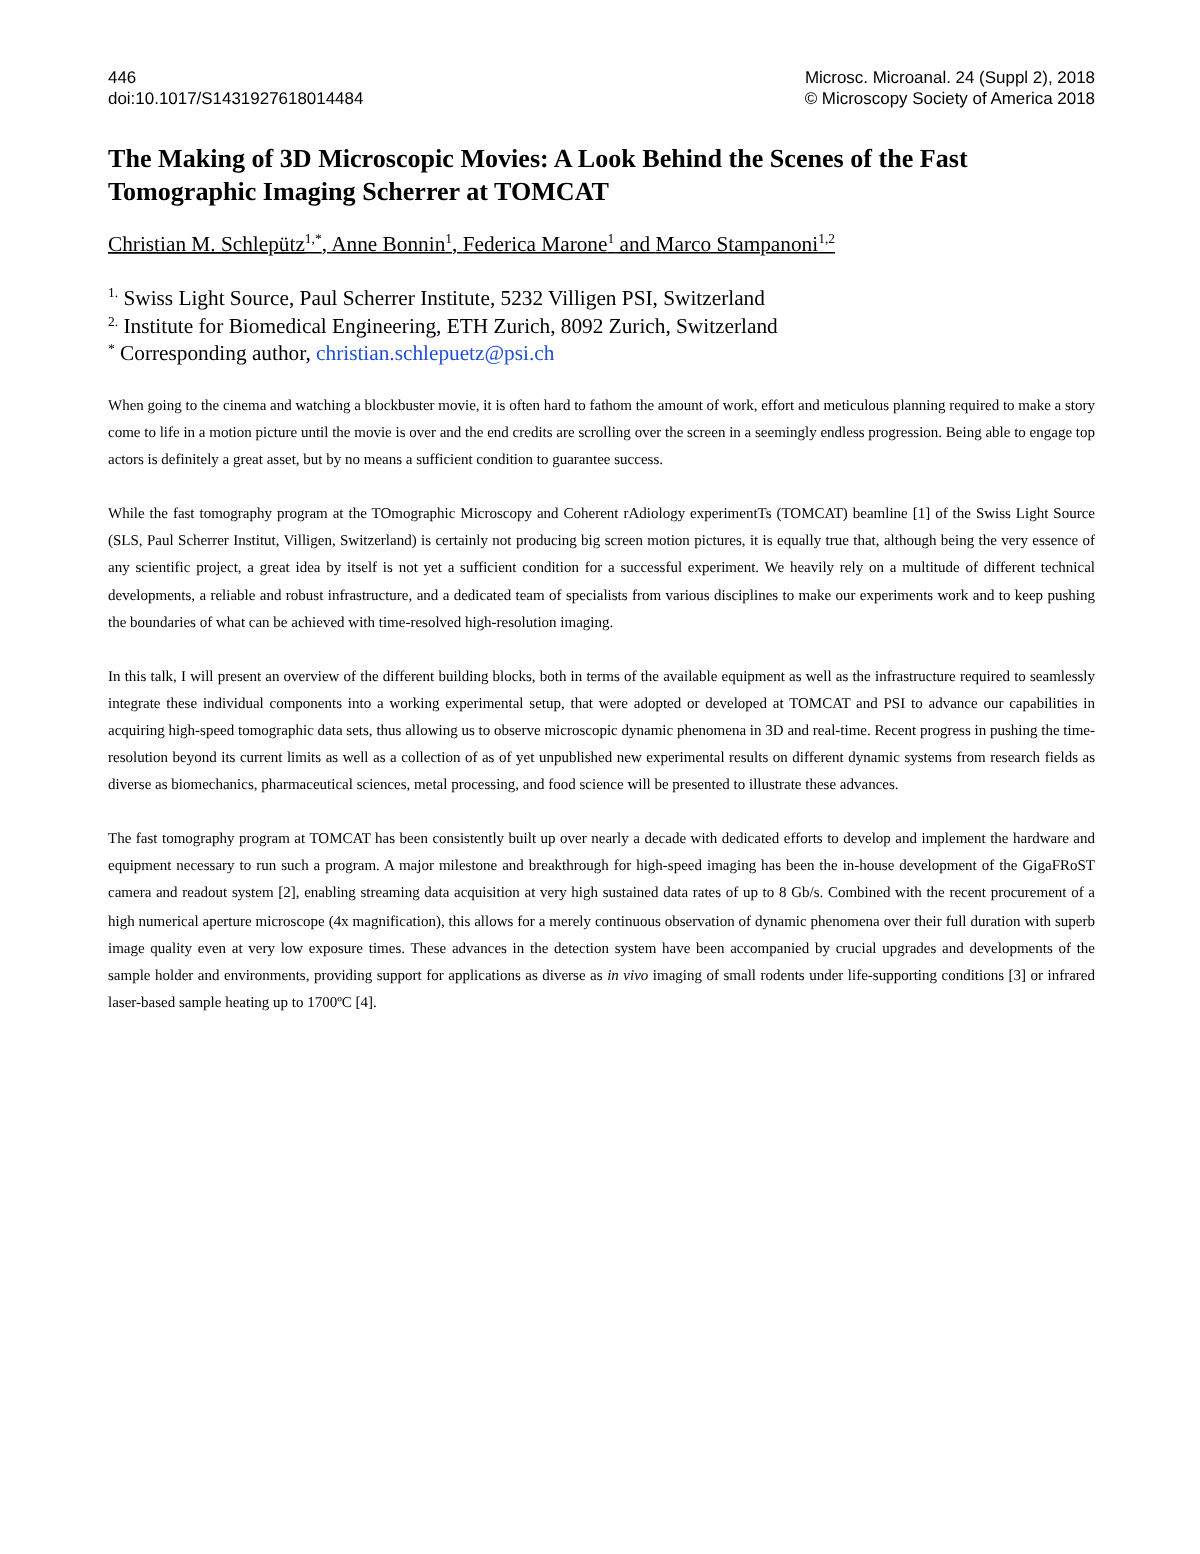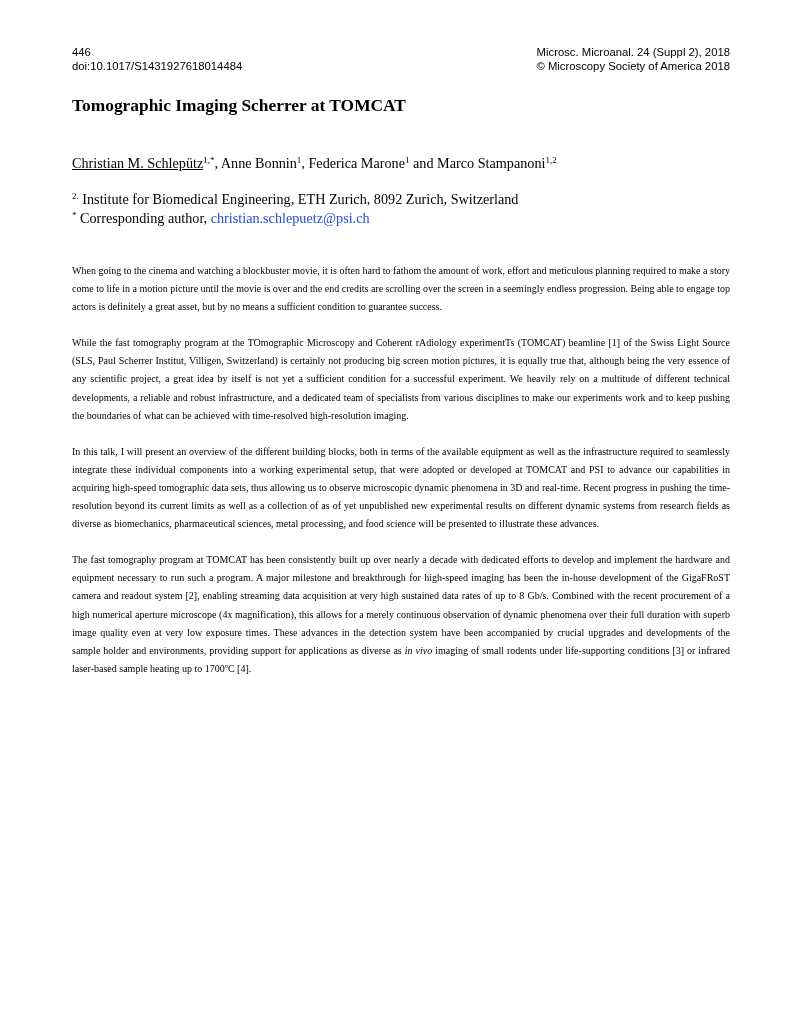--- a/index.html
+++ b/index.html
@@ -2,21 +2,21 @@
 <html><head>
   <meta charset="utf-8">
   <style>
     html, body { margin: 0; padding: 0; background: #ffffff; }
     body { width: 800px; height: 1036px; position: relative; overflow: hidden; color: #000; }
     .page { position: absolute; left: 72px; top: 0; width: 658px; }
     .header { position: absolute; top: 45px; left: 0; width: 658px; font-family: "Liberation Sans", sans-serif; font-size: 11.3px; line-height: 14px; }
     .header .left { position: absolute; left: 0; top: 0; }
     .header .right { position: absolute; right: 0; top: 0; text-align: right; }
     .title { position: absolute; top: 94px; left: 0; width: 658px; font-family: "Liberation Serif", serif; font-weight: bold; font-size: 17.4px; line-height: 22px; }
-    .authors { position: absolute; top: 154px; left: 0; width: 658px; font-family: "Liberation Serif", serif; font-size: 14.2px; line-height: 18px; }
+    .authors { position: absolute; top: 154px; left: 0; width: 658px; font-family: "Liberation Serif", serif; font-size: 14.2px; line-height: 18px; text-decoration: underline; }
     .authors .presenter { text-decoration: underline; }
     sup { font-size: 9px; vertical-align: 5px; line-height: 0; }
     .affils { position: absolute; top: 190px; left: 0; width: 658px; font-family: "Liberation Serif", serif; font-size: 14.2px; line-height: 18.5px; }
     .affils .email { color: #1f36c8; }
     .body { position: absolute; top: 262px; left: 0; width: 658px; font-family: "Liberation Serif", serif; font-size: 10px; line-height: 18.1px; text-align: justify; }
     .body p { margin: 0 0 18px 0; }
     em { }
   </style>
 </head>
 <body>
@@ -27,28 +27,30 @@
       <div>446</div>
       <div>doi:10.1017/S1431927618014484</div>
     </div>
     <div class="right">
       <div>Microsc. Microanal. 24 (Suppl 2), 2018</div>
       <div>© Microscopy Society of America 2018</div>
     </div>
   </div>
 
   <div class="title">
+    <div>The Making of 3D Microscopic Movies: A Look Behind the Scenes of the Fast</div>
     <div>Tomographic Imaging Scherrer at TOMCAT</div>
   </div>
 
   <div class="authors">
     <span class="presenter">Christian M. Schlepütz</span><sup>1,*</sup><span>, </span><span>Anne Bonnin</span><sup>1</sup><span>, </span><span>Federica Marone</span><sup>1</sup><span> and </span><span>Marco Stampanoni</span><sup>1,2</sup>
   </div>
 
   <div class="affils">
+    <div><sup>1.</sup><span> Swiss Light Source, Paul Scherrer Institute, 5232 Villigen PSI, Switzerland</span></div>
     <div><sup>2.</sup><span> Institute for Biomedical Engineering, ETH Zurich, 8092 Zurich, Switzerland</span></div>
     <div><sup>*</sup><span> Corresponding author, </span><span class="email" style="color: #1d4ed8;">christian.schlepuetz@psi.ch</span></div>
   </div>
 
   <div class="body">
     <p>When going to the cinema and watching a blockbuster movie, it is often hard to fathom the amount of work, effort and meticulous planning required to make a story come to life in a motion picture until the movie is over and the end credits are scrolling over the screen in a seemingly endless progression. Being able to engage top actors is definitely a great asset, but by no means a sufficient condition to guarantee success.</p>
     <p>While the fast tomography program at the TOmographic Microscopy and Coherent rAdiology experimentTs (TOMCAT) beamline [1] of the Swiss Light Source (SLS, Paul Scherrer Institut, Villigen, Switzerland) is certainly not producing big screen motion pictures, it is equally true that, although being the very essence of any scientific project, a great idea by itself is not yet a sufficient condition for a successful experiment. We heavily rely on a multitude of different technical developments, a reliable and robust infrastructure, and a dedicated team of specialists from various disciplines to make our experiments work and to keep pushing the boundaries of what can be achieved with time-resolved high-resolution imaging.</p>
     <p>In this talk, I will present an overview of the different building blocks, both in terms of the available equipment as well as the infrastructure required to seamlessly integrate these individual components into a working experimental setup, that were adopted or developed at TOMCAT and PSI to advance our capabilities in acquiring high-speed tomographic data sets, thus allowing us to observe microscopic dynamic phenomena in 3D and real-time. Recent progress in pushing the time-resolution beyond its current limits as well as a collection of as of yet unpublished new experimental results on different dynamic systems from research fields as diverse as biomechanics, pharmaceutical sciences, metal processing, and food science will be presented to illustrate these advances.</p>
     <p><span>The fast tomography program at TOMCAT has been consistently built up over nearly a decade with dedicated efforts to develop and implement the hardware and equipment necessary to run such a program. A major milestone and breakthrough for high-speed imaging has been the in-house development of the GigaFRoST camera and readout system [2], enabling streaming data acquisition at very high sustained data rates of up to 8 Gb/s. Combined with the recent procurement of a high numerical aperture microscope (4x magnification), this allows for a merely continuous observation of dynamic phenomena over their full duration with superb image quality even at very low exposure times. These advances in the detection system have been accompanied by crucial upgrades and developments of the sample holder and environments, providing support for applications as diverse as </span><em>in vivo</em><span> imaging of small rodents under life-supporting conditions [3] or infrared laser-based sample heating up to 1700ºC [4].</span></p>
   </div>

